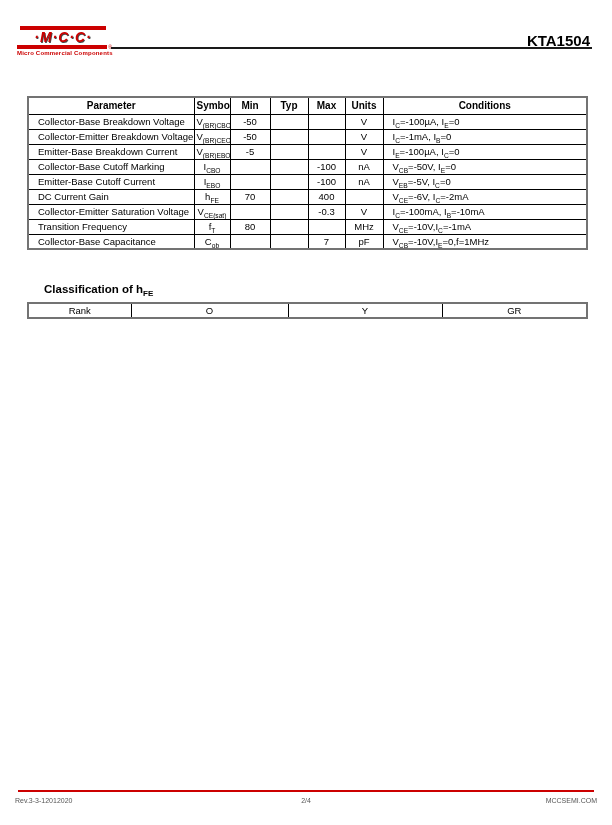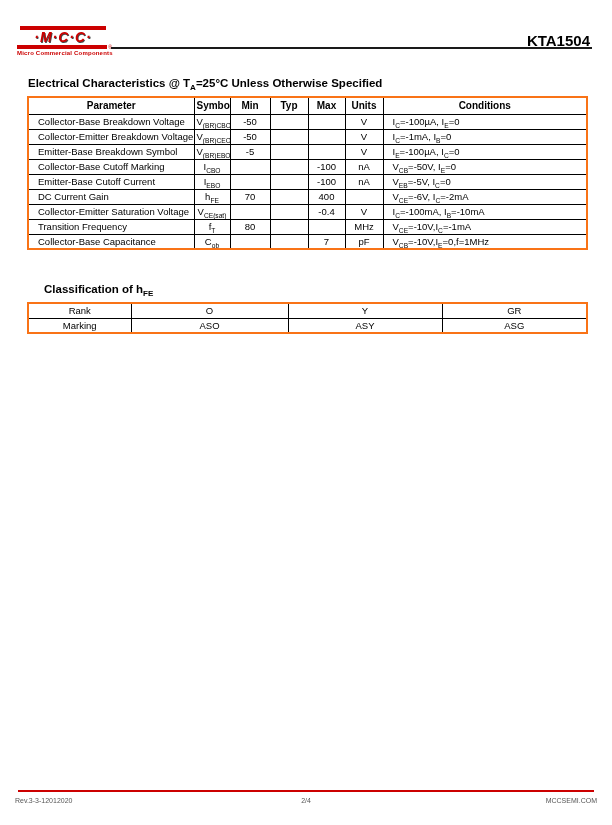--- a/index.html
+++ b/index.html
@@ -30,21 +30,21 @@
   .part-number { position:absolute; right:22px; top:32px; font-size:15px; font-weight:bold; }
 
   
   .section-title { position:absolute; font-size:11.5px; font-weight:bold; white-space:nowrap; }
   .title-electrical { left:28px; top:77px; }
   .title-classification { left:28px; top:283px;margin-left:16px; }
   sub { font-size:0.7em; line-height:0; }
 
   
   table { border-collapse:collapse; table-layout:fixed; font-size:9.5px; background:#fff; }
-  table, .dtable { border:2px solid #f97316; }
+  table, .dtable { border:2px solid #737373; }
   td, th { border:1px solid #000; height:15px; padding:0 2px; overflow:hidden; white-space:nowrap; }
   th { font-size:10px; font-weight:bold; text-align:center; height:17px; }
 
   .elec-table { position:absolute; left:27px; top:96px; width:561px; }
   .elec-table td { text-align:center; }
   .elec-table td.left { text-align:left; padding-left:9px; }
 
   .class-table { position:absolute; left:27px; top:302px; width:561px;border-radius:7px; }
   .class-table td { text-align:center; }
 
@@ -64,21 +64,20 @@
     <div class="logo-bar top"></div>
     <div class="logo-text">·M·C·C·</div>
     <div class="logo-bar bottom">
       <span class="logo-reg">®</span>
     </div>
     <div class="logo-tagline">Micro Commercial Components</div>
   </div>
   <div class="header-rule"></div>
   <div class="part-number">KTA1504</div>
 
-  <div class="section-title title-electrical">Electrical Characteristics @ T<sub>A</sub>=25°C Unless Otherwise Specified</div>
 
   <table class="elec-table">
     <colgroup>
       <col style="width:166px">
         <col style="width:36px">
         <col style="width:40px">
       <col style="width:38px">
         <col style="width:37px">
         <col style="width:38px">
         <col>
@@ -107,21 +106,21 @@
         <tr>
           <td class="left">Collector-Emitter Breakdown Voltage</td>
           <td>V<sub>(BR)CEO</sub></td>
           <td>-50</td>
           <td></td>
           <td></td>
           <td>V</td>
           <td class="left">I<sub>C</sub>=-1mA, I<sub>B</sub>=0</td>
         </tr>
         <tr>
-          <td class="left">Emitter-Base Breakdown Symbol</td>
+          <td class="left">Emitter-Base Breakdown Current</td>
           <td>V<sub>(BR)EBO</sub></td>
           <td>-5</td>
           <td></td>
           <td></td>
           <td>V</td>
           <td class="left">I<sub>E</sub>=-100µA, I<sub>C</sub>=0</td>
         </tr>
         <tr>
           <td class="left">Collector-Base Cutoff Marking</td>
           <td>I<sub>CBO</sub></td>
@@ -147,21 +146,21 @@
           <td></td>
           <td>400</td>
           <td></td>
           <td class="left">V<sub>CE</sub>=-6V, I<sub>C</sub>=-2mA</td>
         </tr>
         <tr>
           <td class="left">Collector-Emitter Saturation Voltage</td>
           <td>V<sub>CE(sat)</sub></td>
           <td></td>
           <td></td>
-          <td>-0.4</td>
+          <td>-0.3</td>
           <td>V</td>
           <td class="left">I<sub>C</sub>=-100mA, I<sub>B</sub>=-10mA</td>
         </tr>
         <tr>
           <td class="left">Transition Frequency</td>
           <td>f<sub>T</sub></td>
           <td>80</td>
           <td></td>
           <td></td>
           <td>MHz</td>
@@ -188,26 +187,20 @@
         <col style="width:154px">
         <col>
     </colgroup>
     <tbody>
         <tr>
           <td>Rank</td>
           <td>O</td>
           <td>Y</td>
           <td>GR</td>
         </tr>
-        <tr>
-          <td>Marking</td>
-          <td>ASO</td>
-          <td>ASY</td>
-          <td>ASG</td>
-        </tr>
       </tbody>
   </table>
 
   <div class="footer-rule"></div>
   <div class="footer-text footer-rev">Rev.3-3-12012020</div>
   <div class="footer-text footer-page">2/4</div>
   <div class="footer-text footer-site">MCCSEMI.COM</div>
 
 </div>
 

